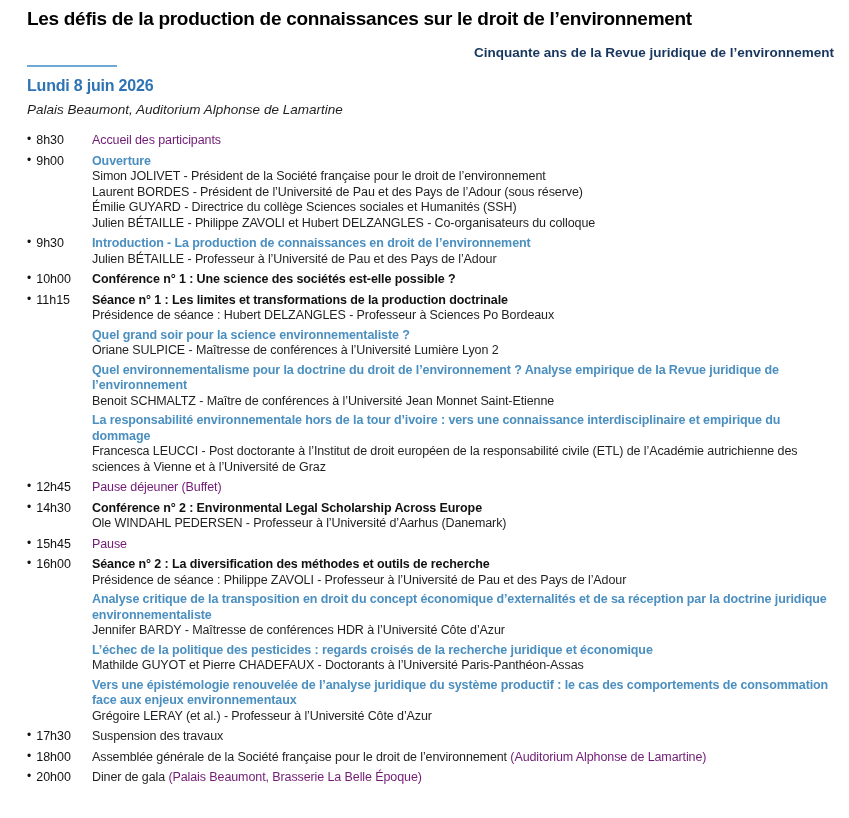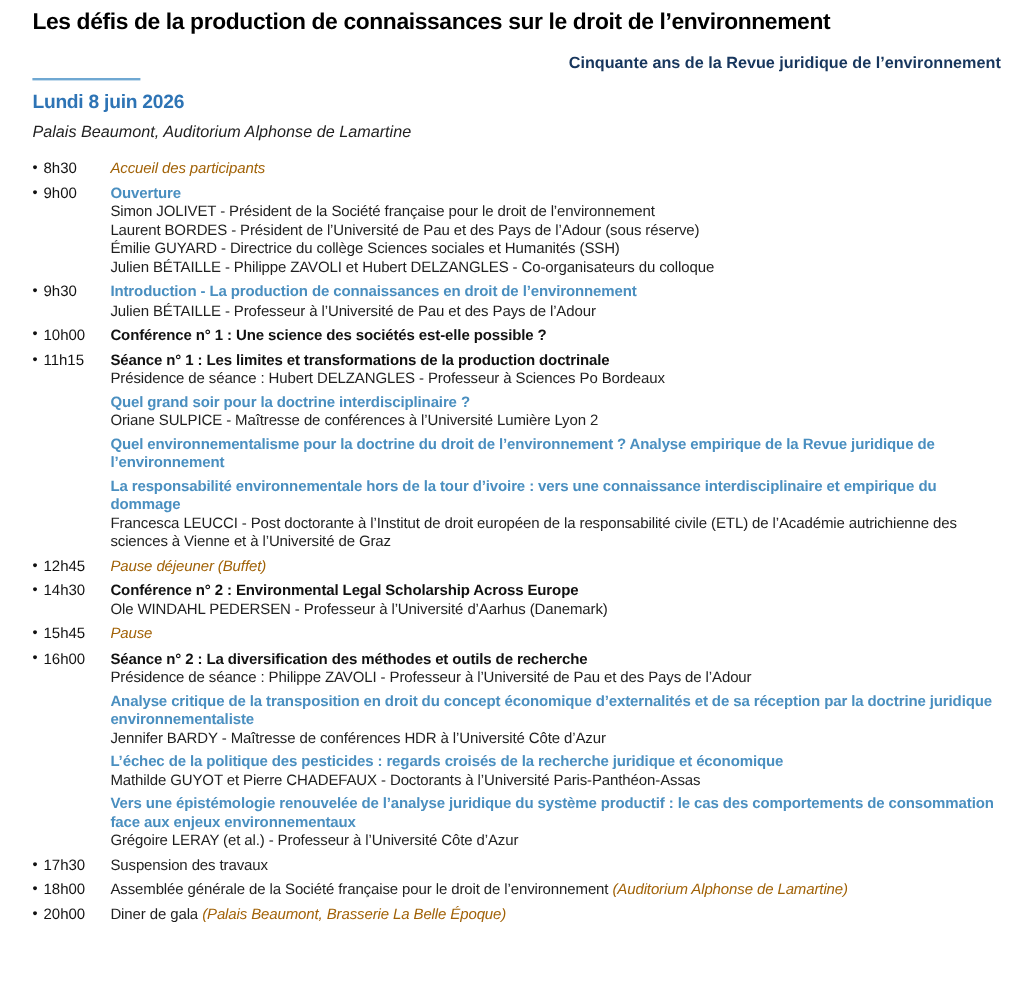--- a/index.html
+++ b/index.html
@@ -36,21 +36,21 @@
   .time-cell{
     flex:0 0 65px;width:65px;
     font-size:12.5px;font-weight:normal;color:#111;
     line-height:15.5px;white-space:nowrap;
   }
   .bullet{display:inline-block;margin-right:5px;font-size:12px;transform:translateY(-1px);}
   .content{flex:1;font-size:12.5px;line-height:15.5px;letter-spacing:-0.1px;}
   .line{margin:0;}
   .line.gap{margin-top:4px;}
   .seg-normal{font-weight:normal;font-style:normal;color:#1f1f1f;}
-  .seg-italic{font-style:italic;color:#a16207;}
+  .seg-italic{color:#701a75;}
   .seg-bold{font-weight:bold;color:#111;}
   .seg-blue{font-weight:bold;color:#4A8FC0;}
 </style>
 </head>
 <body>
 
 <div class="page">
 
   <header>
     <h1 class="doc-title">Les défis de la production de connaissances sur le droit de l’environnement</h1>
@@ -91,23 +91,24 @@
         <div class="time-cell"><span class="bullet">•</span><span class="time">10h00</span></div>
         <div class="content">
           <div class="line"><span class="seg-bold">Conférence n° 1 : Une science des sociétés est-elle possible ?</span></div>
         </div>
       </div>
       <div class="item">
         <div class="time-cell"><span class="bullet">•</span><span class="time">11h15</span></div>
         <div class="content">
           <div class="line"><span class="seg-bold">Séance n° 1 : Les limites et transformations de la production doctrinale</span></div>
           <div class="line"><span class="seg-normal">Présidence de séance : Hubert DELZANGLES - Professeur à Sciences Po Bordeaux</span></div>
-          <div class="line gap"><span class="seg-blue">Quel grand soir pour la doctrine interdisciplinaire ?</span></div>
+          <div class="line gap"><span class="seg-blue">Quel grand soir pour la science environnementaliste ?</span></div>
           <div class="line"><span class="seg-normal">Oriane SULPICE - Maîtresse de conférences à l’Université Lumière Lyon 2</span></div>
           <div class="line gap"><span class="seg-blue">Quel environnementalisme pour la doctrine du droit de l’environnement ? Analyse empirique de la Revue juridique de l’environnement</span></div>
+          <div class="line"><span class="seg-normal">Benoit SCHMALTZ - Maître de conférences à l’Université Jean Monnet Saint-Etienne</span></div>
           <div class="line gap"><span class="seg-blue">La responsabilité environnementale hors de la tour d’ivoire : vers une connaissance interdisciplinaire et empirique du dommage</span></div>
           <div class="line"><span class="seg-normal">Francesca LEUCCI - Post doctorante à l’Institut de droit européen de la responsabilité civile (ETL) de l’Académie autrichienne des sciences à Vienne et à l’Université de Graz</span></div>
         </div>
       </div>
       <div class="item">
         <div class="time-cell"><span class="bullet">•</span><span class="time">12h45</span></div>
         <div class="content">
           <div class="line"><span class="seg-italic">Pause déjeuner (Buffet)</span></div>
         </div>
       </div>

